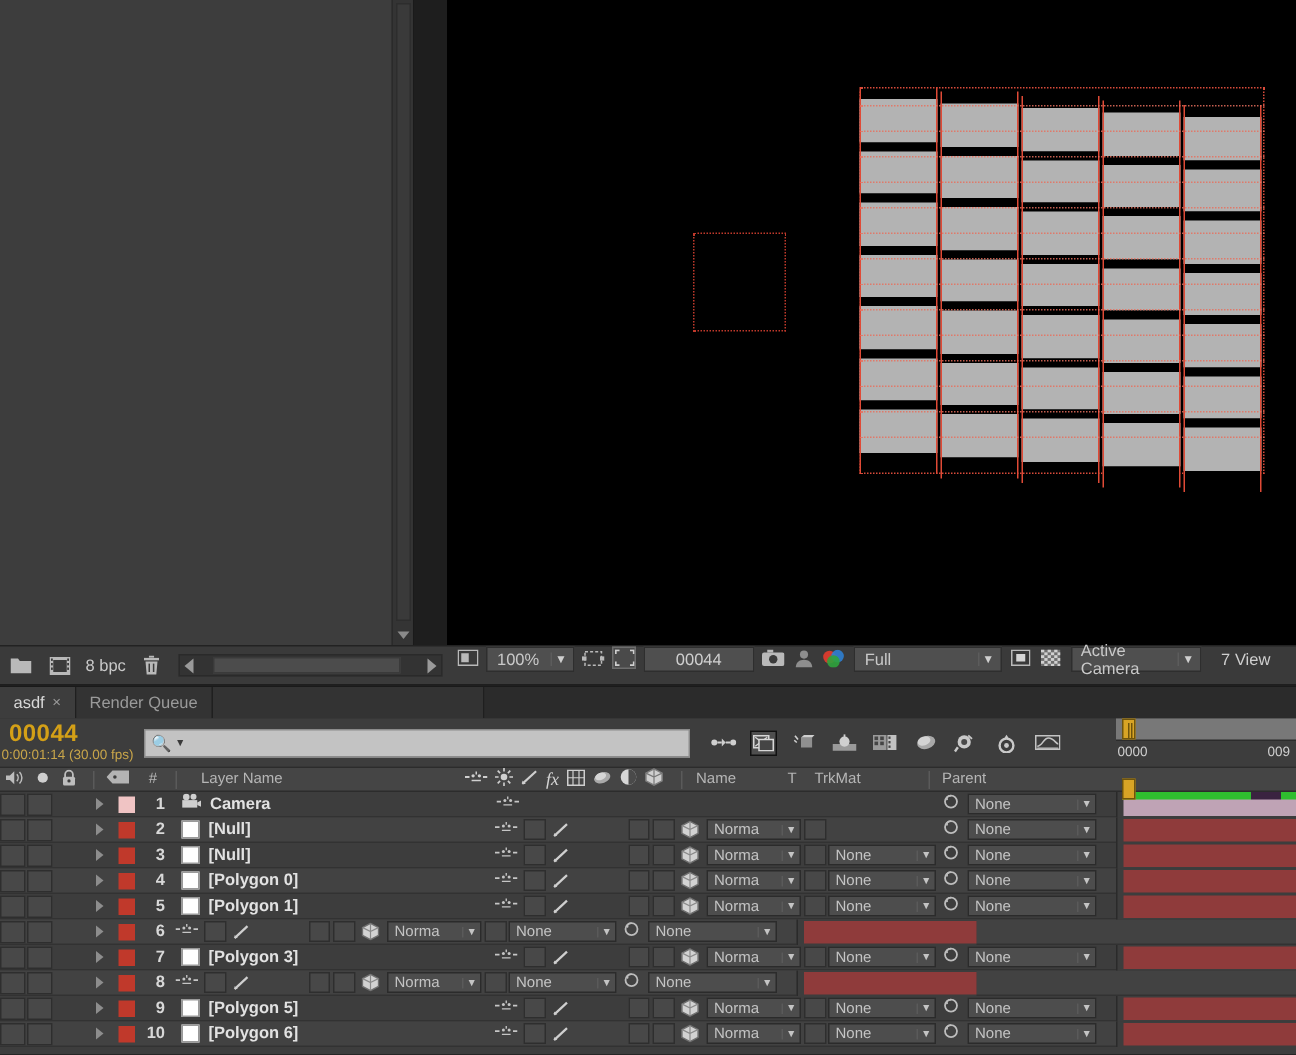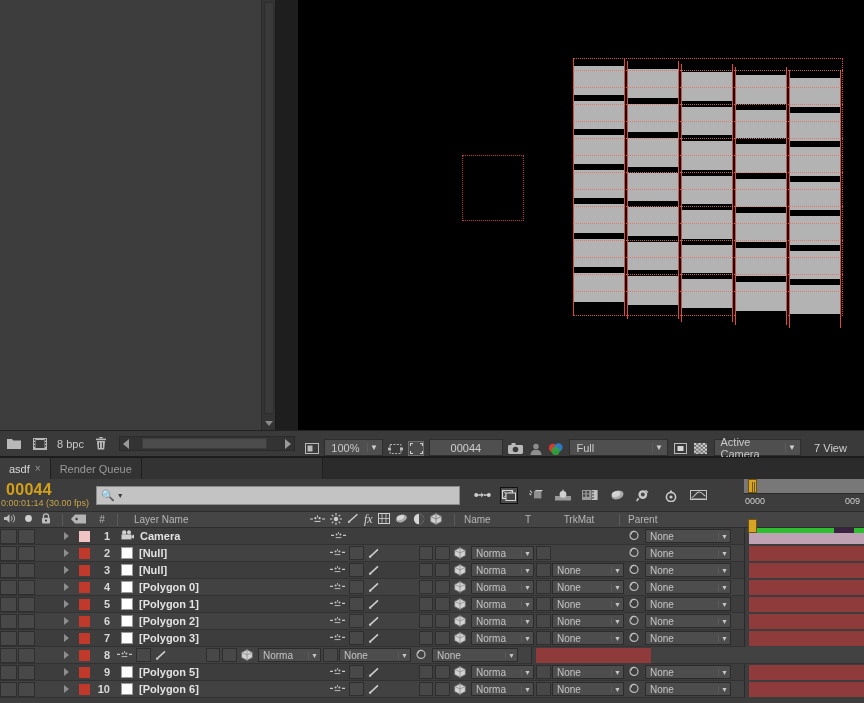--- a/index.html
+++ b/index.html
@@ -37,21 +37,21 @@
   .grid-wrap { position:absolute; left:275px; top:58px; width:270px; height:258px; }
   .grid-outline { position:absolute; inset:0; border:1px dotted #d94b3a; }
   .strip { position:absolute; top:0; height:100%; }
   .strip .face { position:absolute; left:0; width:100%; background:#b3b3b3; }
   .strip .sep  { position:absolute; left:0; width:100%; background:#000; }
   .strip .obox { position:absolute; inset:0; border-left:1px solid #e04a36; border-right:1px solid #e04a36; }
   .hline { position:absolute; left:0; width:100%; height:0; border-top:1px dotted #e8705e; opacity:.85; }
 
   
   .viewer-bar { position:absolute; left:300px; top:430px; width:564px; height:26px;
-                background:#3a3a3a; border-top:1px solid #222; display:flex; align-items:flex-end; padding:0 4px; gap:5px; }
+                background:#3a3a3a; border-top:1px solid #222; display:flex; align-items:flex-start; padding:0 4px; gap:5px; }
   .pj-bar { position:absolute; left:0; top:430px; width:300px; height:26px;
             background:#3a3a3a; border-top:1px solid #222; display:flex; align-items:center; padding:0 5px; gap:9px; }
 
   .ibtn { width:17px;height:15px; display:flex;align-items:center;justify-content:center; color:#bdbdbd; }
   .ibtn.box { border:1px solid #6d6d6d; background:#4a4a4a; }
   .combo { height:17px; background:#4f4f4f; border:1px solid #2e2e2e; display:flex; align-items:center;
            color:#c9c9c9; font-size:11px; padding:0 2px 0 6px; gap:4px; }
   .combo .cv { flex:1; }
   .combo .ar { width:13px; text-align:center; font-size:8px; color:#cfcfcf; border-left:1px solid #5c5c5c; }
   .field { height:17px; background:#4f4f4f; border:1px solid #2e2e2e; display:flex; align-items:center;
@@ -96,21 +96,21 @@
   .col-head { position:relative; height:17px; background:#454545; border-top:1px solid #2c2c2c; border-bottom:1px solid #2c2c2c;
               display:flex; align-items:center; color:#b6b6b6; font-size:10px; }
   .ch-av { width:58px; display:flex; align-items:center; gap:8px; padding-left:4px; }
   .ch-sep { width:1px;height:12px;background:#5a5a5a; margin:0 4px; }
   .ch-tag { width:24px; text-align:center; }
   .ch-num { width:22px; text-align:center; }
   .ch-name{ flex:1; padding-left:12px; }
   .ch-sws { width:140px; display:flex; align-items:center; gap:5px; justify-content:flex-start; }
   .ch-mode{ width:66px; padding-left:5px; }
   .ch-t   { width:18px; }
-  .ch-trk { width:72px;text-align:center; }
+  .ch-trk { width:72px; }
   .ch-par { width:120px; padding-left:4px; }
   .ch-end { width:120px; }
 
   
   .rows { position:relative; }
   .row { height:17px; display:flex; align-items:center; border-bottom:1px solid #323232; background:#3d3d3d; }
   .row.alt { background:#424242; }
   .cell-av { width:58px; display:flex; align-items:center; }
   .box-sw { width:17px; height:15px; background:#484848; border:1px solid #2e2e2e; margin-right:1px; }
   .spacer3 { width:5px; }
@@ -935,24 +935,20 @@
             <div class="box-sw"></div>
             <div class="spacer3"></div>
           </div>
           <div class="cell-exp">
             <div class="tri-r"></div>
           </div>
           <div class="cell-color">
             <div class="swatch" style="background: rgb(192, 57, 43);"></div>
           </div>
           <div class="cell-num">6</div>
-          <div class="cell-name">
-            <span class="src-sq"></span>
-            <span class="lname">[Polygon 2]</span>
-          </div>
           <div class="cell-sws">
             <span class="shy"><svg width="15" height="9" viewBox="0 0 15 9">
                 <path d="M0 4.4h3M12 4.4h3" stroke="#c6c6c6" stroke-width="1.1"></path>
                 <circle cx="5.6" cy="3.6" r="1" fill="#c6c6c6"></circle>
                 <circle cx="9.4" cy="3.6" r="1" fill="#c6c6c6"></circle>
                 <path d="M4.6 6.6h5.8" stroke="#c6c6c6" stroke-width=".9"></path>
                 <path d="M7.5 1v1.8" stroke="#c6c6c6" stroke-width=".9"></path>
               </svg></span>
             <div class="mini"></div>
             <span style="width: 17px; display: flex; align-items: center; justify-content: center;">

